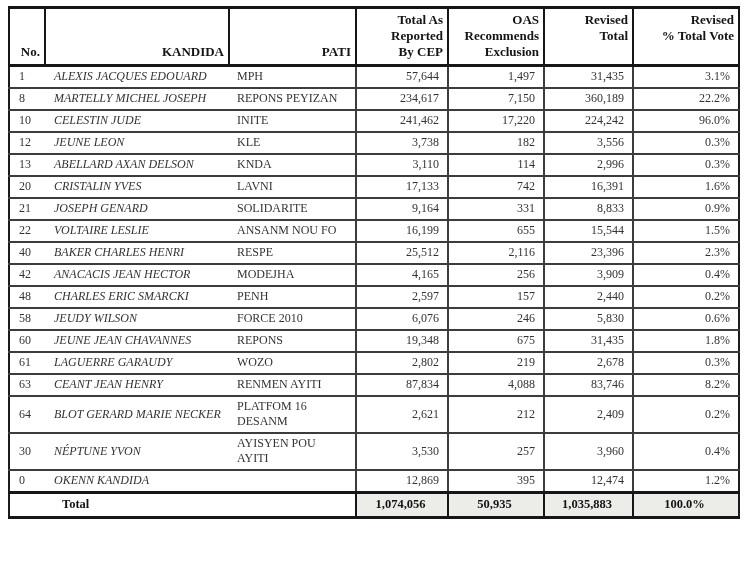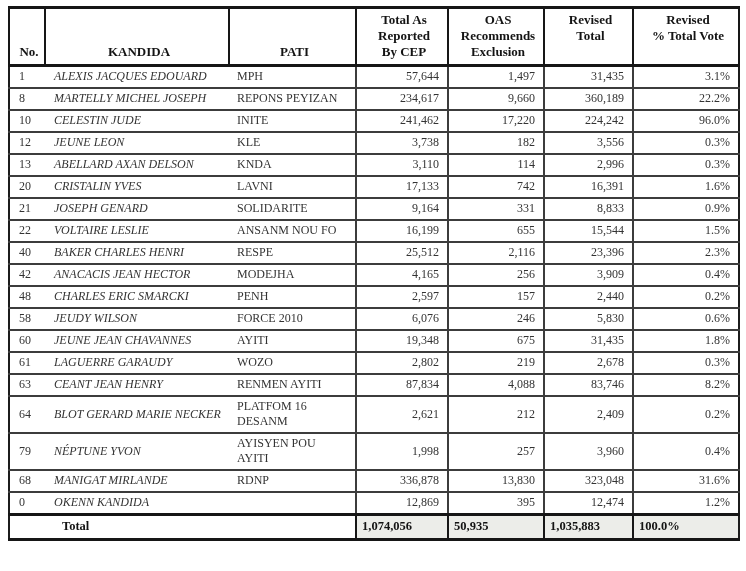--- a/index.html
+++ b/index.html
@@ -23,21 +23,21 @@
   }
   
   thead th {
     border: 2px solid #161616;
     border-top-width: 3px;
     border-bottom-width: 3px;
     background: #ffffff;
     font-weight: bold;
     font-size: 13px;
     line-height: 16px;
-    text-align: center;
+    text-align: right;
     padding: 3px 4px 4px 8px;
     white-space: pre-line;
     color: #141414;
   }
   thead th.h-text { vertical-align: bottom; }
   thead th.h-num  { vertical-align: top; }
   
   tbody td {
     border-top: 2px solid #3c3c3c;
     font-size: 12px;
@@ -61,21 +61,21 @@
     font-size: 12.5px;
     line-height: 15px;
     font-weight: bold;
     padding: 3px 5px 4px 5px;
     color: #141414;
   }
   tfoot td.t-label { padding-left: 52px; text-align: left; }
   tfoot td.t-num {
     border-left: 2px solid #161616;
     background: #ecede9;
-    text-align: left;
+    text-align: center;
     padding-right: 8px;
   }
 </style>
 </head>
 <body>
 
 <div class="sheet">
   <table>
     <colgroup>
       <col style="width:36px">
@@ -111,21 +111,21 @@
     <td class="c-num">57,644</td>
     <td class="c-num">1,497</td>
     <td class="c-num">31,435</td>
     <td class="c-num">3.1%</td>
   </tr>
         <tr>
     <td class="c-no">8</td>
     <td class="c-kandida">MARTELLY MICHEL JOSEPH</td>
     <td class="c-pati">REPONS PEYIZAN</td>
     <td class="c-num">234,617</td>
-    <td class="c-num">9,660</td>
+    <td class="c-num">7,150</td>
     <td class="c-num">360,189</td>
     <td class="c-num">22.2%</td>
   </tr>
         <tr>
     <td class="c-no">10</td>
     <td class="c-kandida">CELESTIN JUDE</td>
     <td class="c-pati">INITE</td>
     <td class="c-num">241,462</td>
     <td class="c-num">17,220</td>
     <td class="c-num">224,242</td>
@@ -208,21 +208,21 @@
     <td class="c-kandida">JEUDY WILSON</td>
     <td class="c-pati">FORCE 2010</td>
     <td class="c-num">6,076</td>
     <td class="c-num">246</td>
     <td class="c-num">5,830</td>
     <td class="c-num">0.6%</td>
   </tr>
         <tr>
     <td class="c-no">60</td>
     <td class="c-kandida">JEUNE JEAN CHAVANNES</td>
-    <td class="c-pati">AYITI</td>
+    <td class="c-pati">REPONS</td>
     <td class="c-num">19,348</td>
     <td class="c-num">675</td>
     <td class="c-num">31,435</td>
     <td class="c-num">1.8%</td>
   </tr>
         <tr>
     <td class="c-no">61</td>
     <td class="c-kandida">LAGUERRE GARAUDY</td>
     <td class="c-pati">WOZO</td>
     <td class="c-num">2,802</td>
@@ -242,36 +242,27 @@
         <tr>
     <td class="c-no">64</td>
     <td class="c-kandida">BLOT GERARD MARIE NECKER</td>
     <td class="c-pati">PLATFOM 16 DESANM</td>
     <td class="c-num">2,621</td>
     <td class="c-num">212</td>
     <td class="c-num">2,409</td>
     <td class="c-num">0.2%</td>
   </tr>
         <tr>
-    <td class="c-no">79</td>
+    <td class="c-no">30</td>
     <td class="c-kandida">NÉPTUNE YVON</td>
     <td class="c-pati">AYISYEN POU AYITI</td>
-    <td class="c-num">1,998</td>
+    <td class="c-num">3,530</td>
     <td class="c-num">257</td>
     <td class="c-num">3,960</td>
     <td class="c-num">0.4%</td>
-  </tr>
-        <tr>
-    <td class="c-no">68</td>
-    <td class="c-kandida">MANIGAT MIRLANDE</td>
-    <td class="c-pati">RDNP</td>
-    <td class="c-num">336,878</td>
-    <td class="c-num">13,830</td>
-    <td class="c-num">323,048</td>
-    <td class="c-num">31.6%</td>
   </tr>
         <tr>
     <td class="c-no">0</td>
     <td class="c-kandida">OKENN KANDIDA</td>
     <td class="c-pati"></td>
     <td class="c-num">12,869</td>
     <td class="c-num">395</td>
     <td class="c-num">12,474</td>
     <td class="c-num">1.2%</td>
   </tr>

